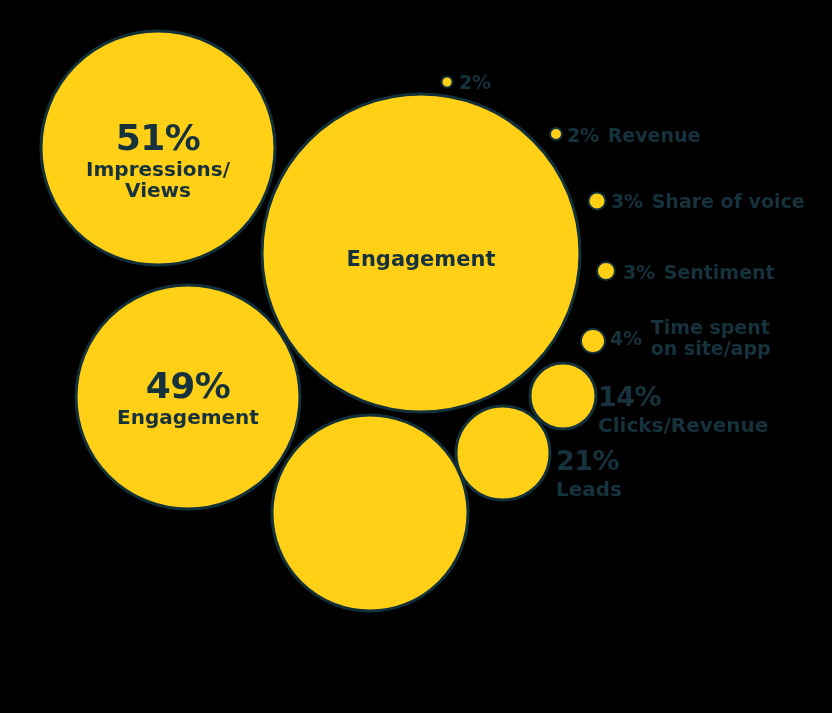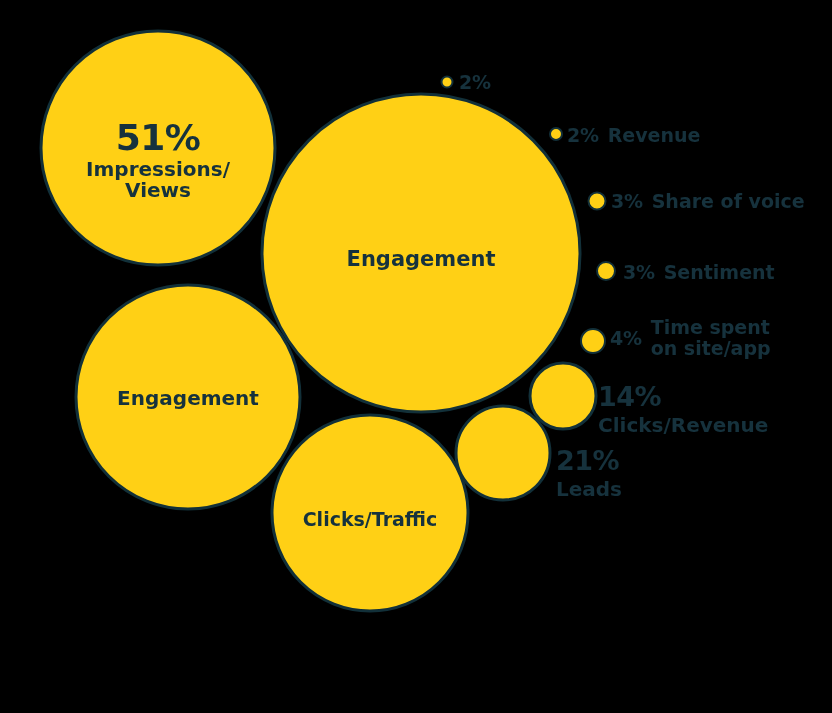--- a/index.html
+++ b/index.html
@@ -128,24 +128,24 @@
 
   <div id="inner-labels-layer">
       <div class="bubble-label sz-lg" style="left: 158px; top: 160px;">
         <span class="bubble-value">51%</span>
         <span class="bubble-name">Impressions/<br>Views</span>
       </div>
       <div class="bubble-label sz-xl" style="left: 421px; top: 258px;">
         <span class="bubble-name">Engagement</span>
       </div>
       <div class="bubble-label sz-lg" style="left: 188px; top: 398px;">
+        <span class="bubble-value">49%</span>
         <span class="bubble-name">Engagement</span>
       </div>
       <div class="bubble-label sz-md" style="left: 370px; top: 518px;">
-        <span class="bubble-name">Clicks/Traffic</span>
       </div>
     </div>
   <div id="outer-labels-layer">
       <div class="outer-label" style="left: 598px; top: 381px;">
         <span class="outer-value">14%</span>
         <span class="outer-name">Clicks/Revenue</span>
       </div>
       <div class="outer-label" style="left: 556px; top: 445px;">
         <span class="outer-value">21%</span>
         <span class="outer-name">Leads</span>

